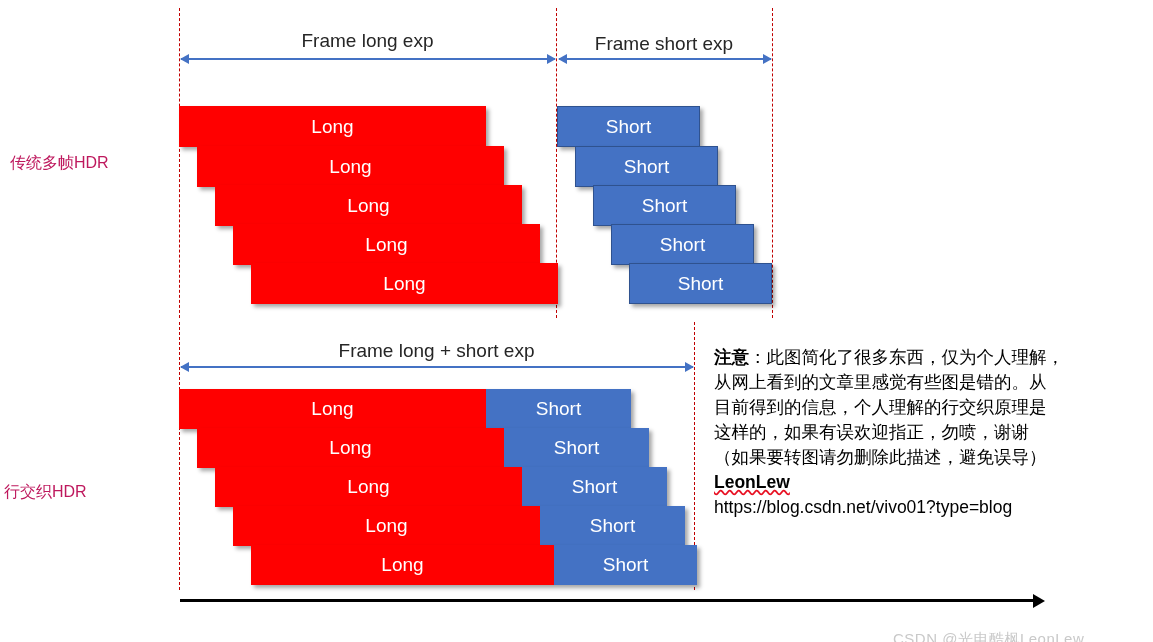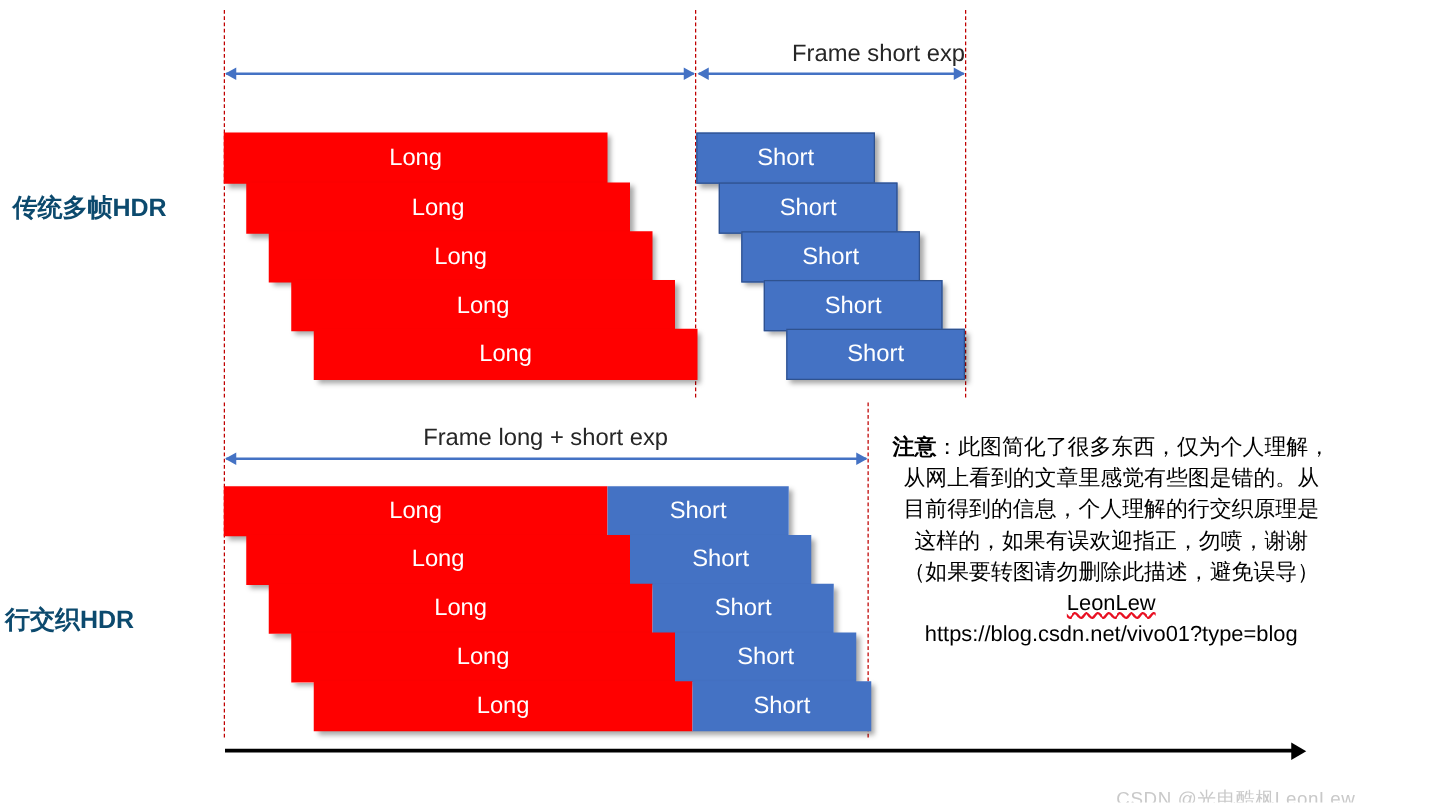--- a/index.html
+++ b/index.html
@@ -59,23 +59,23 @@
     box-sizing:border-box;
     color:#fff;font-size:19px;
     display:flex;align-items:center;justify-content:center;
   }
   .row .seg.long{background:#FF0000;}
   .row .seg.short{background:#4472C4;}
 
   
   .rowlabel{
     position:absolute;
-    font-size:20px;
-    font-weight:bold;
-    color:#0c4a6e;
+    font-size:16px;
+    font-weight:normal;
+    color:#be185d;
     white-space:nowrap;
   }
 
   
   .axis{
     position:absolute;
     height:3px;background:#000000;
   }
   .axis::after{
     content:"";position:absolute;right:-10px;top:-5.5px;
@@ -85,26 +85,26 @@
     border-left:12px solid #000000;
   }
 
   
   .note{
     position:absolute;
     font-size:17.5px;
     line-height:25px;
     color:#000000;
     white-space:nowrap;
-    text-align:center;
   }
   .note .b{font-weight:bold;}
   .note .misspell{
     text-decoration:underline wavy #E81123;
     text-decoration-skip-ink:none;
+    font-weight:bold;
   }
 
   
   .wm{
     position:absolute;
     font-size:15px;
     color:#c9c9c9;
     white-space:nowrap;
     letter-spacing:.5px;
   }
@@ -112,23 +112,24 @@
 </style>
 </head>
 <body>
 
 <div class="stage">
 
   <div class="vguide" style="left:179px;top:8px;height:310px;"></div>
   <div class="vguide" style="left:556px;top:8px;height:310px;"></div>
   <div class="vguide" style="left:772px;top:8px;height:310px;"></div>
 
+  <div class="dimlabel" style="left:179px;top:30px;width:377px;">Frame long exp</div>
   <div class="dim" style="left:181px;top:58px;width:374px;"></div>
 
-  <div class="dimlabel" style="left:556px;top:33px;width:216px;text-align:right;">Frame short exp</div>
+  <div class="dimlabel" style="left:556px;top:33px;width:216px;">Frame short exp</div>
   <div class="dim" style="left:559px;top:58px;width:212px;"></div>
 
   <div class="rowlabel" style="left:10px;top:153px;">传统多帧HDR</div>
 
   <div class="bar long" style="left:179px;top:106px;width:307px;height:41px;">
     <span class="lbl">Long</span>
   </div>
   <div class="bar long" style="left:197px;top:146px;width:307px;height:41px;">
     <span class="lbl">Long</span>
   </div>

